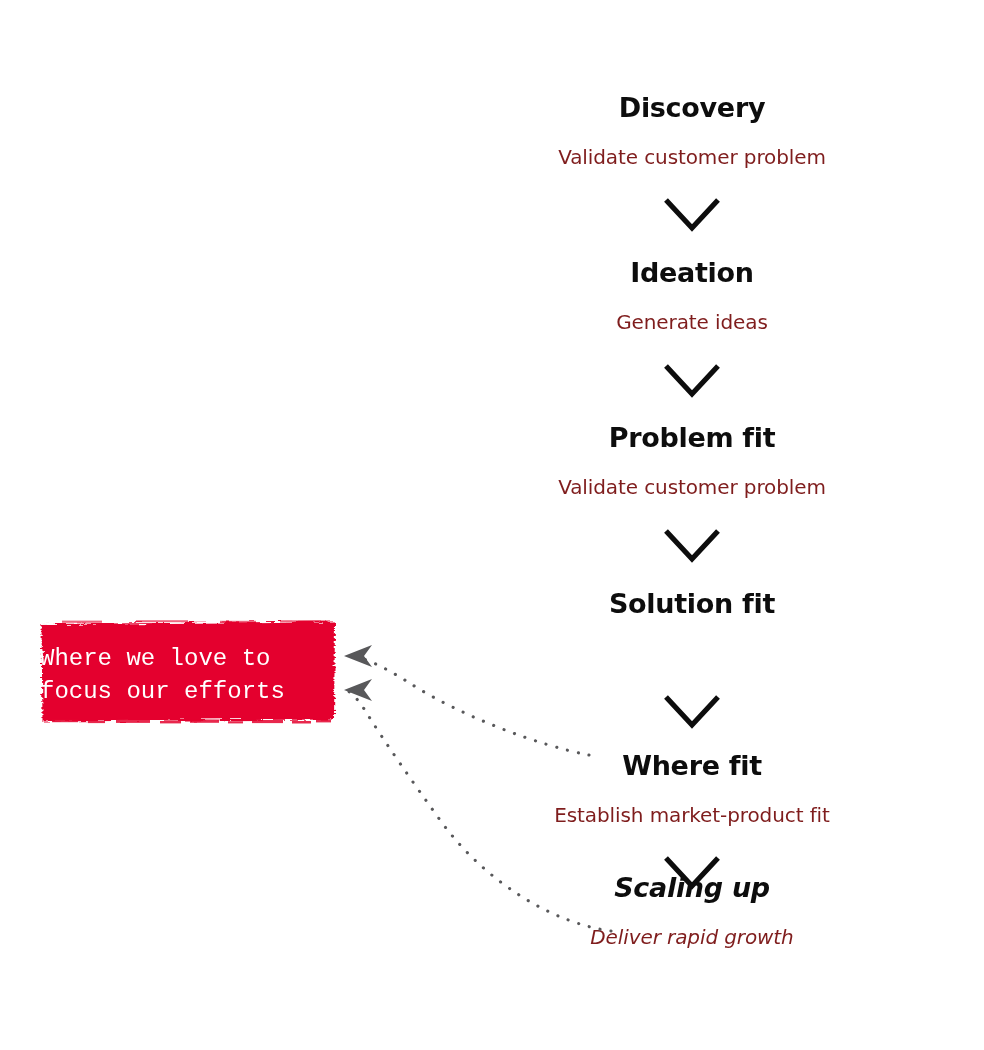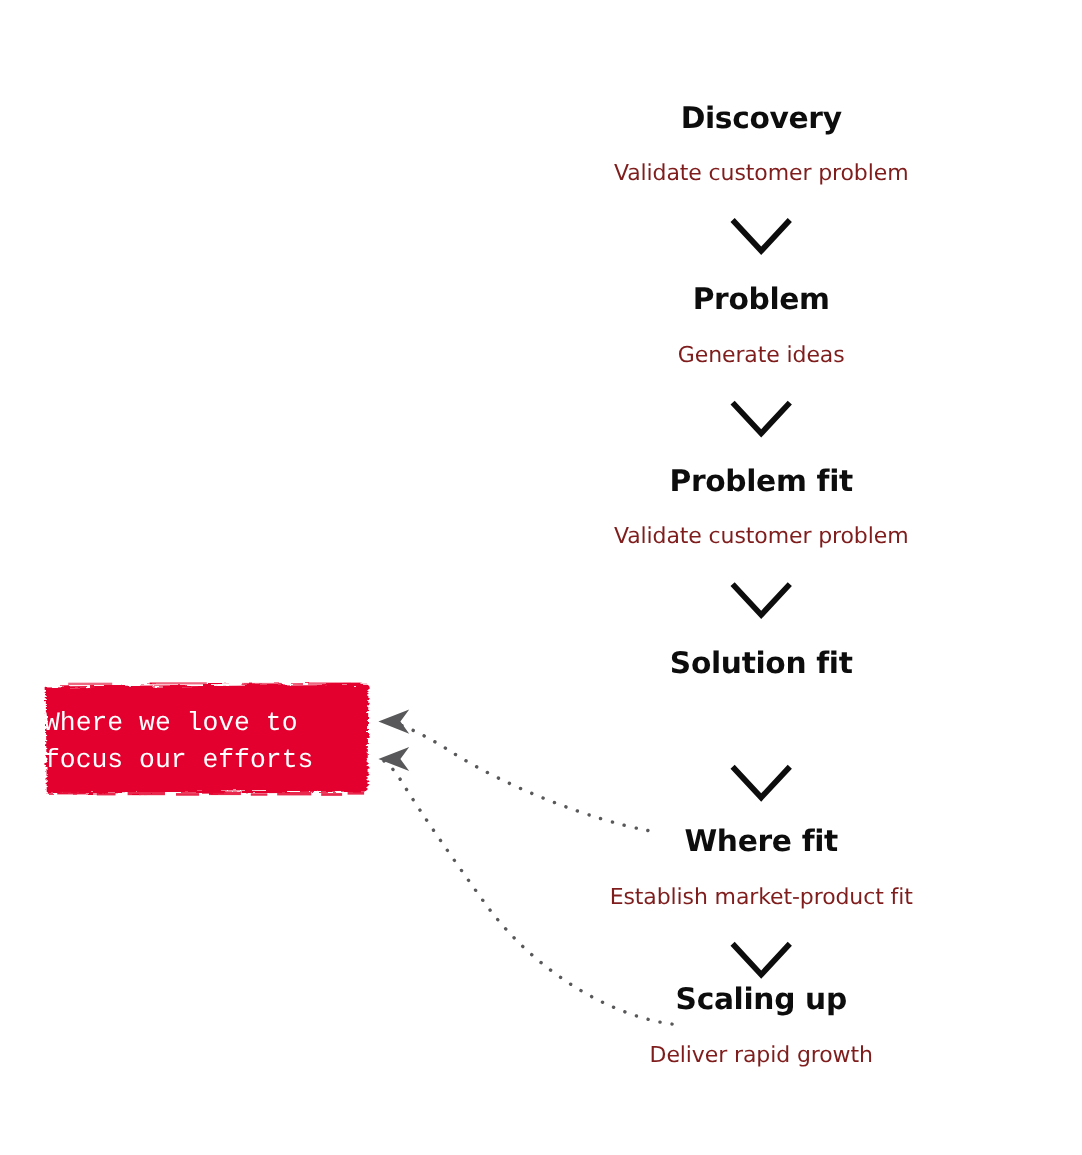--- a/index.html
+++ b/index.html
@@ -117,21 +117,21 @@
     <div class="stage-sub">Validate customer problem</div>
   </div>
 
   <div class="chevron" style="top:198px;">
     <svg width="56" height="34" viewBox="0 0 56 34">
       <path d="M2 2 L28 30 L54 2" fill="none" stroke="#0d0d0d" stroke-width="5.2" stroke-linecap="butt" stroke-linejoin="miter"></path>
     </svg>
   </div>
 
   <div class="stage" style="top:257px;">
-    <div class="stage-title">Problem</div>
+    <div class="stage-title">Ideation</div>
     <div class="stage-sub">Generate ideas</div>
   </div>
 
   <div class="chevron" style="top:364px;">
     <svg width="56" height="34" viewBox="0 0 56 34">
       <path d="M2 2 L28 30 L54 2" fill="none" stroke="#0d0d0d" stroke-width="5.2" stroke-linecap="butt" stroke-linejoin="miter"></path>
     </svg>
   </div>
 
   <div class="stage" style="top:422px;">
@@ -159,21 +159,21 @@
     <div class="stage-title">Where fit</div>
     <div class="stage-sub">Establish market-product fit</div>
   </div>
 
   <div class="chevron" style="top:856px;">
     <svg width="56" height="34" viewBox="0 0 56 34">
       <path d="M2 2 L28 30 L54 2" fill="none" stroke="#0d0d0d" stroke-width="5.2" stroke-linecap="butt" stroke-linejoin="miter"></path>
     </svg>
   </div>
 
-  <div class="stage" style="top:893px;">
+  <div class="stage" style="top:872px;font-style:italic;">
     <div class="stage-title">Scaling up</div>
     <div class="stage-sub">Deliver rapid growth</div>
   </div>
 
   <div id="callout">
     <svg id="callout-shape" viewBox="0 0 296 104" preserveAspectRatio="none">
       <defs>
         <filter id="rough" x="-6%" y="-14%" width="112%" height="128%">
           <feTurbulence type="fractalNoise" baseFrequency="0.055 0.42" numOctaves="4" seed="7" result="nz"></feTurbulence>
           <feDisplacementMap in="SourceGraphic" in2="nz" scale="7" xChannelSelector="R" yChannelSelector="G"></feDisplacementMap>

